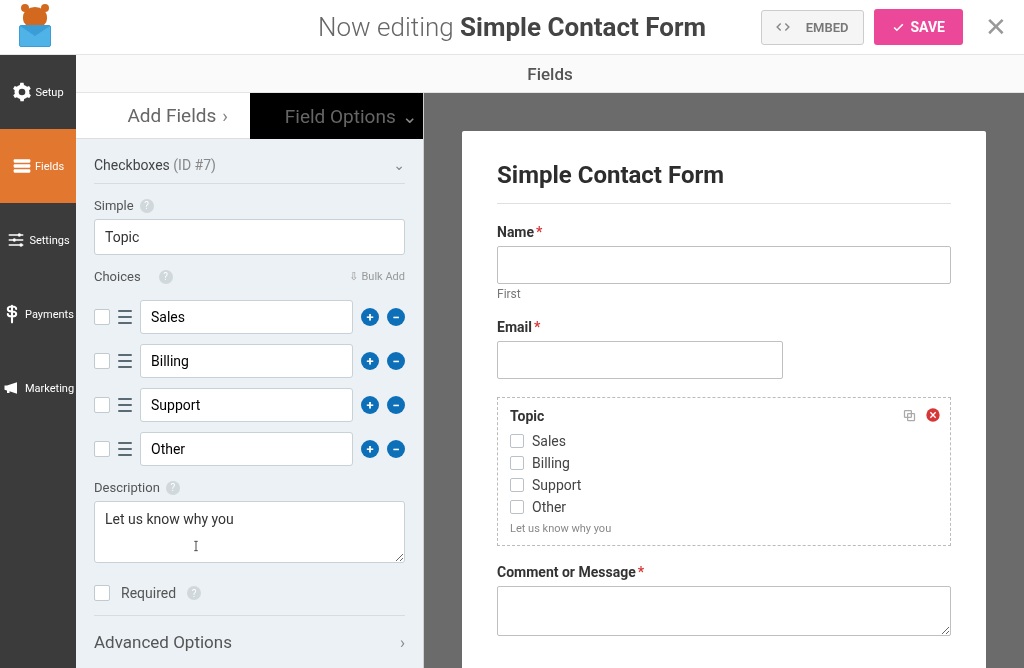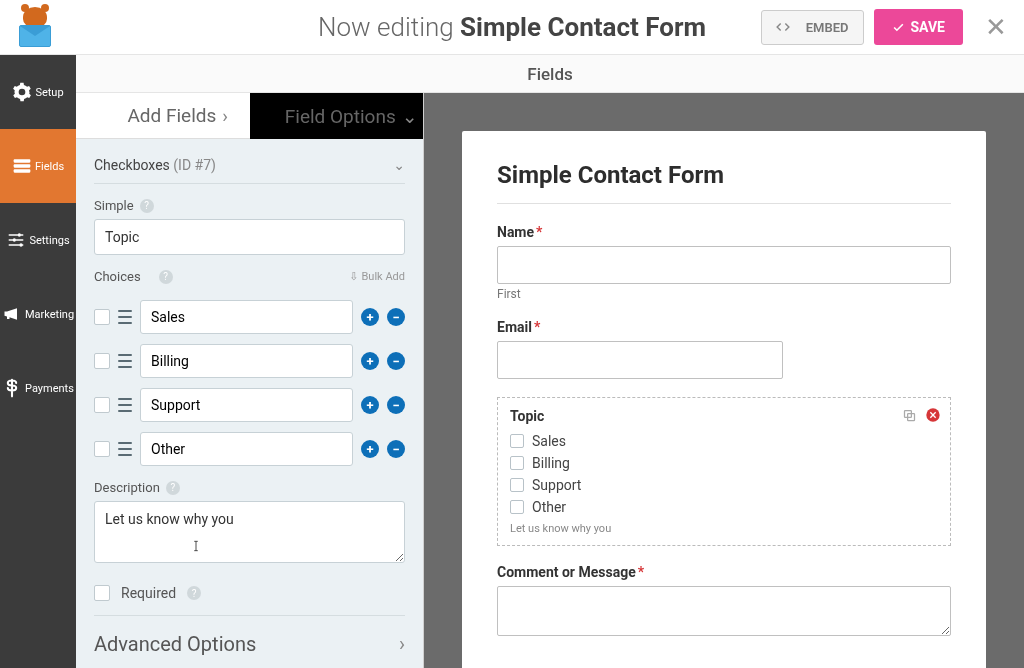--- a/index.html
+++ b/index.html
@@ -51,21 +51,21 @@
 .choice-chk { width:16px; height:16px; border:1px solid #c0cacf; background:#fff; border-radius:2px; cursor:pointer;}
 .drag-h { width:14px; height:14px; display:flex; flex-direction:column; justify-content:space-between; cursor:move;}
 .drag-h span { height:2px; background:#5a6b74; border-radius:1px; }
 .choice-input { flex:1; background:#fff; border:1px solid #c7d1d6; border-radius:3px; padding:8px 10px; font-size:14px; }
 .circ-btn { width:18px; height:18px; border-radius:50%; display:flex; align-items:center; justify-content:center; color:#fff; font-size:13px; font-weight:bold; cursor:pointer;}
 .circ-add { background:#0d6fb8; }
 .circ-rem { background:#0d6fb8; }
 .textarea { width:100%; background:#fff; border:1px solid #c7d1d6; border-radius:3px; padding:9px 10px; font-size:14px; color:#333; height:62px; resize:vertical; }
 .caret-svg { position:absolute; left:88px; bottom:20px; color:#555; }
 .req-row { padding:18px 0 14px; border-bottom:1px solid #d5dde0; display:flex; align-items:center; gap:11px; font-size:14px; color:#555;}
-.adv-row { padding:16px 0 0; display:flex; justify-content:space-between; align-items:flex-end; font-size:20px; color:#555;}
+.adv-row { padding:16px 0 0; display:flex; justify-content:space-between; align-items:flex-end; font-size:17px; color:#555;}
 
 
 .canvas { flex:1; background:#6b6b6b; padding:38px 38px 0 38px; overflow:hidden; }
 .form-prev { background:#fff; border-radius:2px; padding:30px 35px; height:100%; overflow-y:auto;}
 .form-title { font-size:24px; font-weight:700; color:#2d2d2d; padding-bottom:14px; border-bottom:1px solid #e0e0e0; margin-bottom:20px;}
 .fld { margin-bottom:18px; }
 .fld-label { font-size:14px; font-weight:700; color:#333; margin-bottom:6px; display:block;}
 .req-star { color:#d63638; margin-left:2px;}
 .name-row { display:flex; gap:12px; }
 .name-col { flex:1; }
@@ -127,29 +127,29 @@
     <svg viewBox="0 0 24 24">
         <path d="M4 6h10m4 0h2M4 12h4m4 0h8M4 18h12m4 0h0" stroke="#fff" stroke-width="2" stroke-linecap="round"></path>
         <circle cx="16" cy="6" r="2"></circle>
         <circle cx="10" cy="12" r="2"></circle>
         <circle cx="18" cy="18" r="2"></circle>
       </svg>
     <span>Settings</span>
   </div>
   <div class="sidebar-item">
     <svg viewBox="0 0 24 24">
+        <path d="M12 2v20M17 6c0-2-2-3-5-3s-5 1-5 3 2 3 5 3 5 1 5 3-2 3-5 3-5-1-5-3" stroke="#fff" stroke-width="2.5" fill="none" stroke-linecap="round"></path>
+      </svg>
+    <span>Payments</span>
+  </div>
+  <div class="sidebar-item">
+    <svg viewBox="0 0 24 24">
         <path d="M3 10v4l3 1v3h3v-2l9 3V5L6 9H3z"></path>
       </svg>
     <span>Marketing</span>
-  </div>
-  <div class="sidebar-item">
-    <svg viewBox="0 0 24 24">
-        <path d="M12 2v20M17 6c0-2-2-3-5-3s-5 1-5 3 2 3 5 3 5 1 5 3-2 3-5 3-5-1-5-3" stroke="#fff" stroke-width="2.5" fill="none" stroke-linecap="round"></path>
-      </svg>
-    <span>Payments</span>
   </div>
 </div>
 
 <div class="section-header">
   <span>Fields</span>
 </div>
 
 <div class="content">
 
   <div class="panel">

